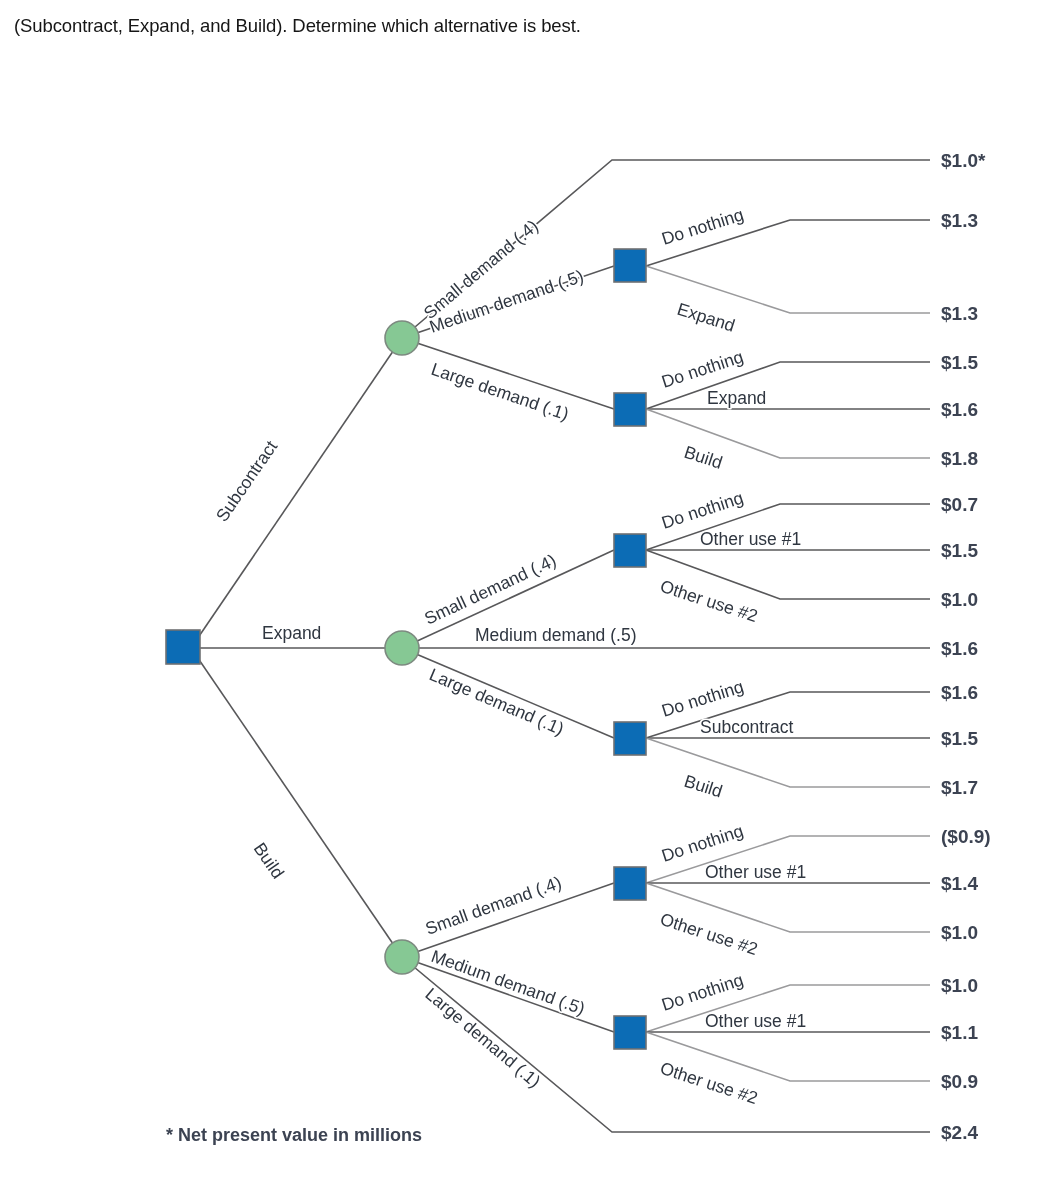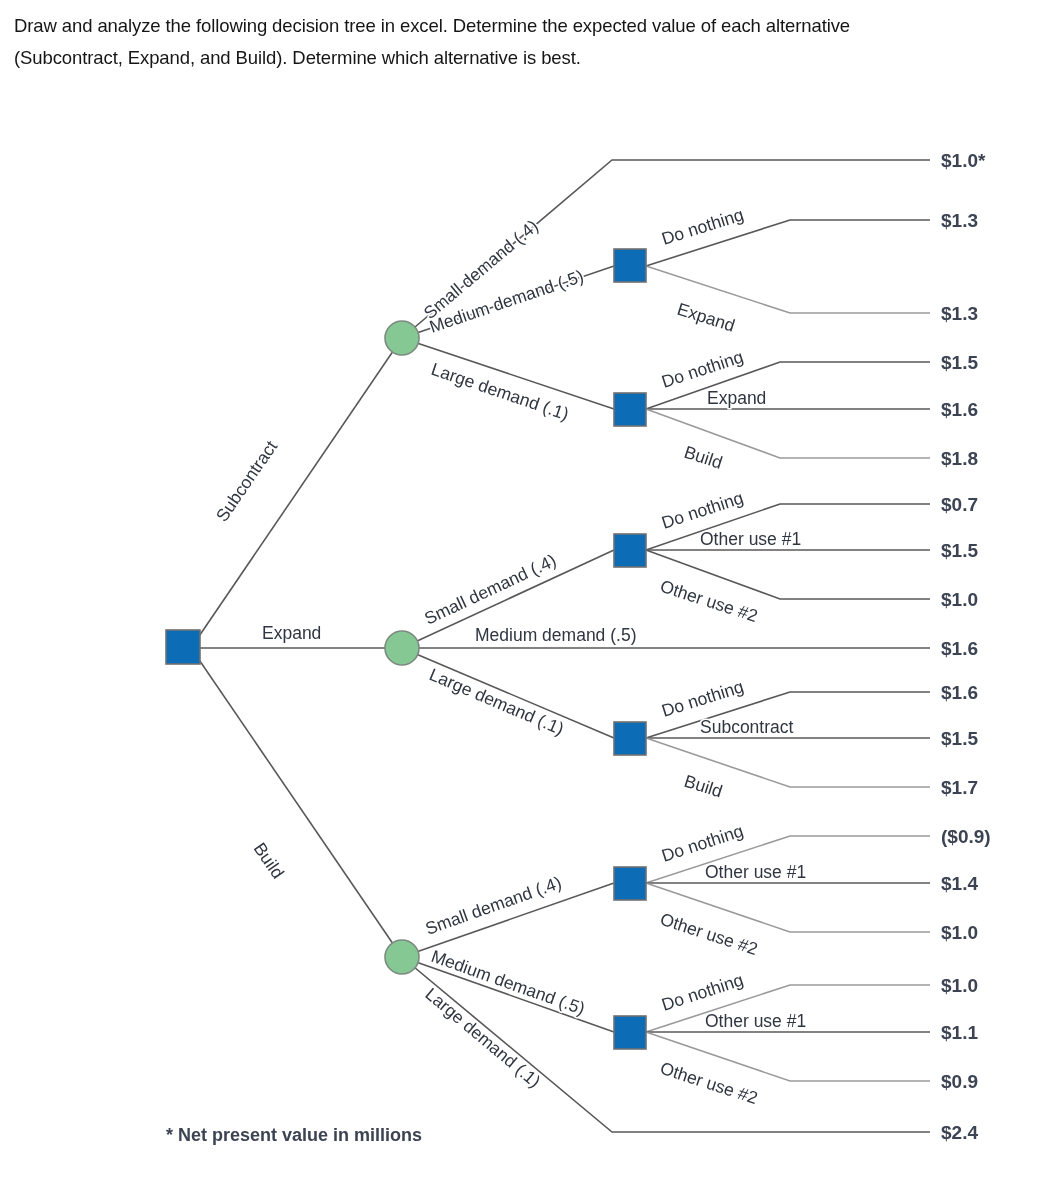--- a/index.html
+++ b/index.html
@@ -82,21 +82,20 @@
     font-family: "Liberation Sans", sans-serif;
     font-size: 18px;
     font-weight: bold;
     fill: #3c4352;
   }
 </style>
 </head>
 <body>
 
 <div id="prompt">
-  <span class="ln">Draw and analyze the following decision tree in excel. Determine the expected value of each alternative</span>
   <span class="ln">(Subcontract, Expand, and Build). Determine which alternative is best.</span>
 </div>
 
 <div id="tree-wrap">
 <svg id="tree" viewBox="0 0 1048 1070" xmlns="http://www.w3.org/2000/svg">
 
   <g>
     <path class="edge" d="M191 530 L 402 220"></path>
     <path class="edge" d="M191 530 L 402 530"></path>
     <path class="edge" d="M191 530 L 402 839"></path>

